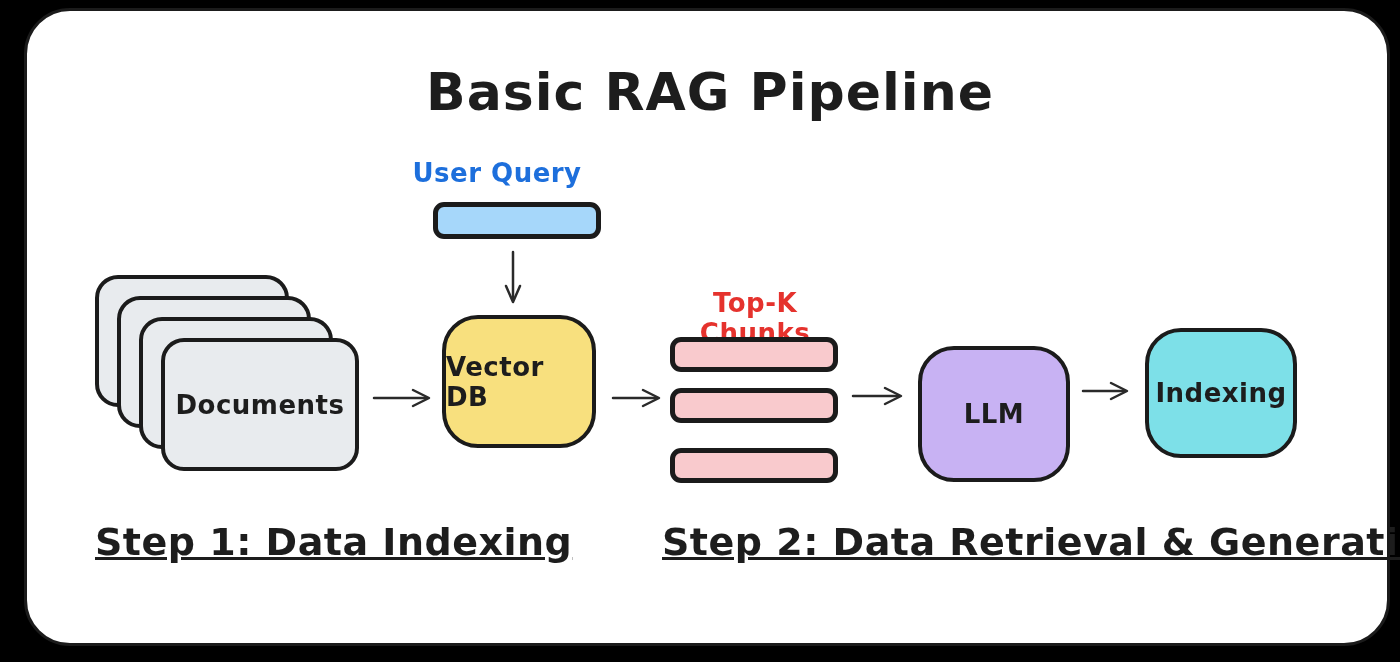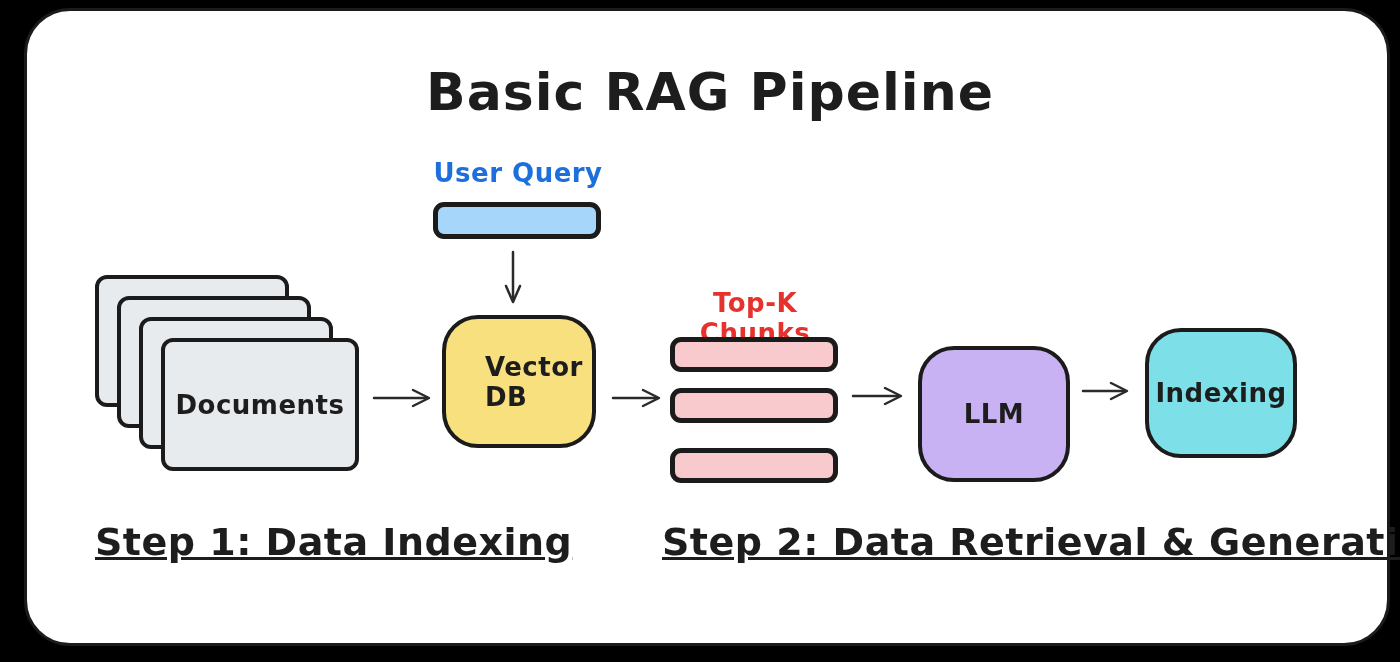--- a/index.html
+++ b/index.html
@@ -31,38 +31,38 @@
     color: var(--ink, #1d1d1d);
   }
 
   .node-label {
     position: absolute;
     text-align: center;
     font-size: 26px;
     font-weight: 700;
     letter-spacing: 0.5px;
   }
-  .uq-label { left: 425px; top: 158px; width: 186px; }
+  .uq-label { left: 404px; top: 158px; width: 186px; }
   .chunks-label { left: 662px; top: 288px; width: 186px; }
 
   .bar {
     position: absolute;
     border: 5px solid var(--stroke, #1b1b1b);
     border-radius: 11px;
   }
   .uq-bar { left: 433px; top: 202px; width: 168px; height: 37px; }
   .chunk-1 { left: 670px; top: 337px; width: 168px; height: 35px; }
   .chunk-2 { left: 670px; top: 388px; width: 168px; height: 35px; }
   .chunk-3 { left: 670px; top: 448px; width: 168px; height: 35px; }
 
   .doc {
     position: absolute;
     width: 194px; height: 132px;
     border: 4px solid var(--stroke, #1b1b1b);
-    border-radius: 12px;
+    border-radius: 23px;
   }
   .doc-1 { left: 95px;  top: 275px; }
   .doc-2 { left: 117px; top: 296px; }
   .doc-3 { left: 139px; top: 317px; }
   .doc-4 { left: 161px; top: 338px; width: 198px; height: 133px;
            display: flex; align-items: center; justify-content: center; }
 
   .box {
     position: absolute;
     border: 4px solid var(--stroke, #1b1b1b);
@@ -117,21 +117,21 @@
   <div class="node-label uq-label" style="color: rgb(29, 111, 220);">User Query</div>
   <div class="bar uq-bar" style="background-color: rgb(166, 215, 250);"></div>
 
   <div class="doc doc-1" style="background-color: rgb(232, 235, 238);"></div>
   <div class="doc doc-2" style="background-color: rgb(232, 235, 238);"></div>
   <div class="doc doc-3" style="background-color: rgb(232, 235, 238);"></div>
   <div class="doc doc-4" style="background-color: rgb(232, 235, 238);">
     <span class="box-text">Documents</span>
   </div>
 
-  <div class="box vdb" style="background-color: rgb(248, 224, 126); padding-left: 39px;">
+  <div class="box vdb" style="background-color: rgb(248, 224, 126);">
     <span class="box-text">Vector DB</span>
   </div>
 
   <div class="node-label chunks-label" style="color: rgb(229, 50, 45);">Top-K Chunks</div>
   <div class="bar chunk-1" style="background-color: rgb(249, 202, 205);"></div>
   <div class="bar chunk-2" style="background-color: rgb(249, 202, 205);"></div>
   <div class="bar chunk-3" style="background-color: rgb(249, 202, 205);"></div>
 
   <div class="box llm" style="background-color: rgb(200, 178, 243);">
     <span class="box-text">LLM</span>

